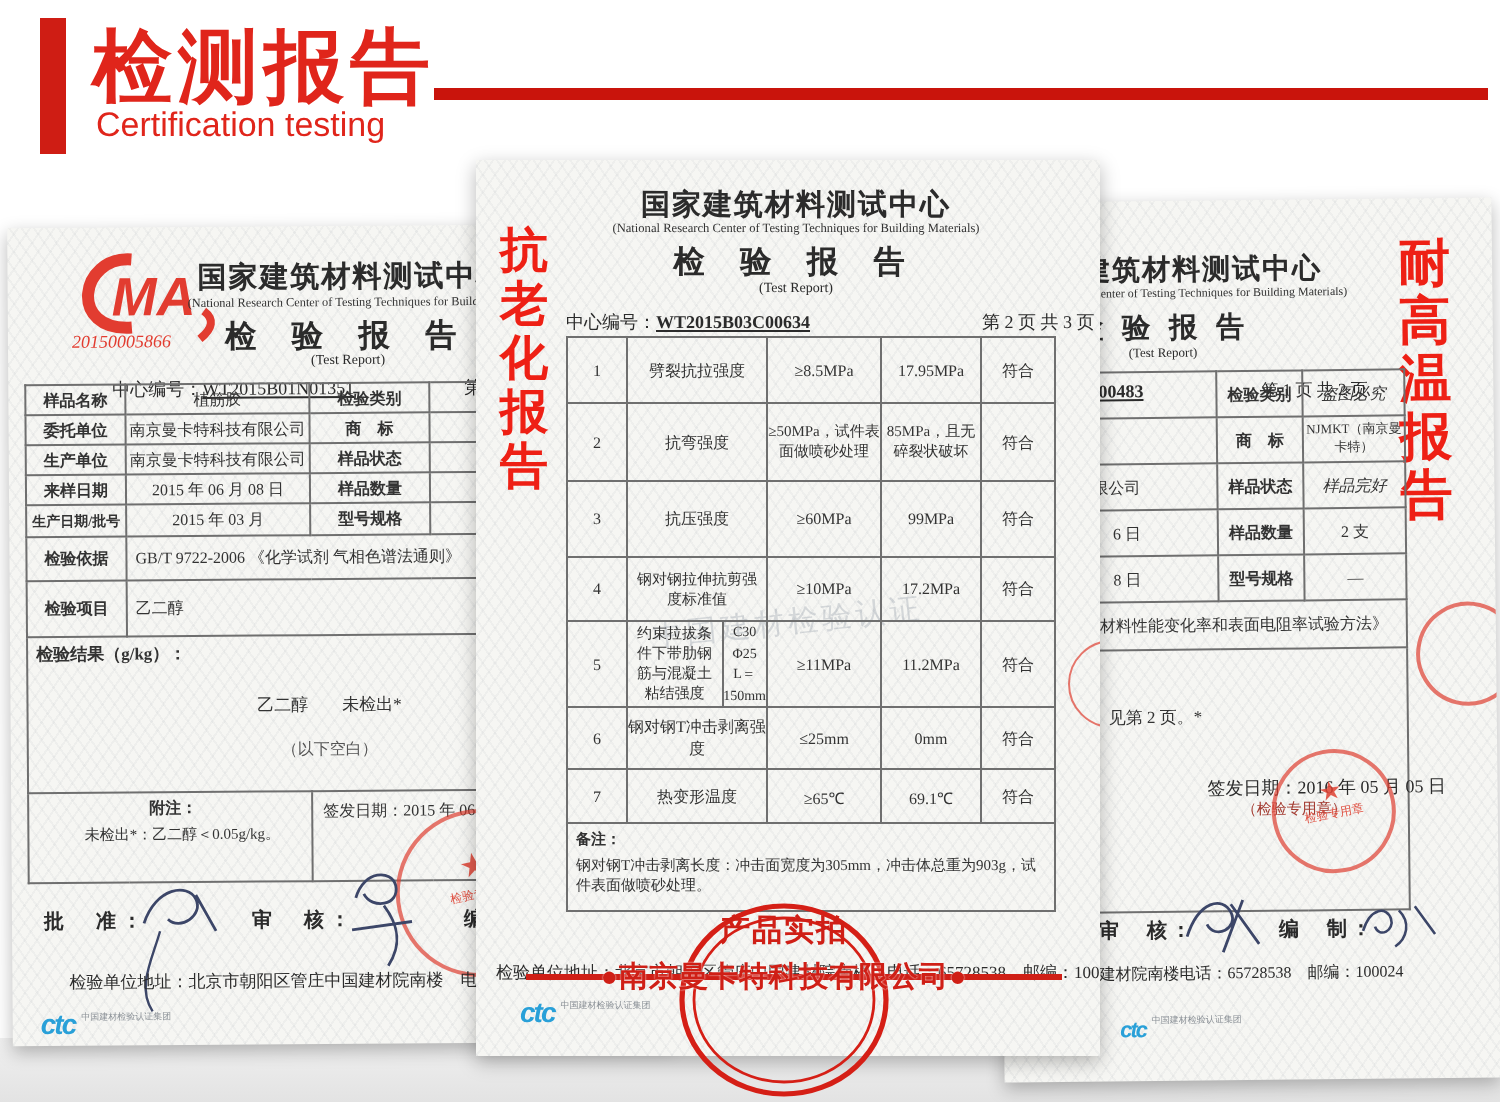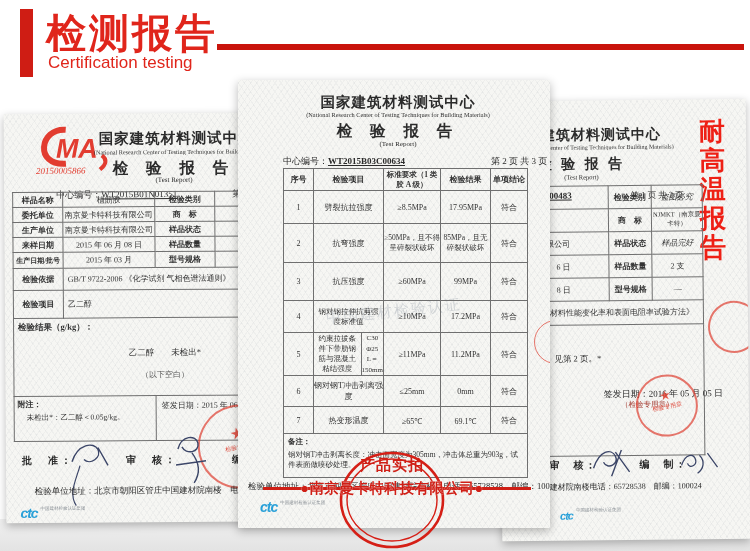--- a/index.html
+++ b/index.html
@@ -138,21 +138,21 @@
         <td colspan="3" class="left-al">乙二醇</td>
       </tr>
       <tr style="height:78px">
         <td colspan="4" style="vertical-align:top;text-align:left;">
           <div style="font-weight:bold;font-size:8.5px;padding:3px 0 0 4px;">检验结果（g/kg）：</div>
           <div style="text-align:center;font-size:8.5px;margin-top:14px;">乙二醇　　未检出*</div>
           <div style="text-align:center;font-size:8px;margin-top:10px;color:#555;">（以下空白）</div>
         </td>
       </tr>
       <tr style="height:45px">
-        <td colspan="2" style="vertical-align:top;text-align:left;">
+        <td colspan="2" style="vertical-align:top;text-align:center;">
           <div style="font-weight:bold;font-size:8px;padding:2px 0 0 3px;">附注：</div>
           <div style="font-size:7.5px;padding:3px 0 0 12px;">未检出*：乙二醇＜0.05g/kg。</div>
         </td>
         <td colspan="2" style="vertical-align:top;text-align:left;">
           <div style="font-size:8px;padding:4px 0 0 5px;">签发日期：2015 年 06 月</div>
         </td>
       </tr>
     </tbody>
       </table>
 
@@ -246,57 +246,51 @@
     <svg style="left:176px;top:348px;" width="44" height="30" viewBox="0 0 44 30">
       <path d="M4 18 C8 6 16 6 18 12 C20 18 12 22 10 16 M22 8 C28 14 26 22 20 26 M30 6 L40 20" fill="none" stroke="#3c4668" stroke-width="1.3"></path>
     </svg>
     <div class="t" style="left:8px;top:381px;font-size:8px;">区管庄中国建材院南楼电话：65728538　邮编：100024</div>
     <div class="t" style="left:58px;top:405px;">
       <span class="ctc" style="font-size:11px;">ctc</span><span class="ctc-cap">中国建材检验认证集团</span>
     </div>
   </div>
 
   <div class="doc" style="left:238px;top:80px;width:312px;height:448px;z-index:3;">
+    <div class="side-label" style="left:9px;top:33px;font-size:24px;">抗老化报告</div>
     <div class="t ctr org" style="left:80px;top:13px;width:160px;">国家建筑材料测试中心</div>
     <div class="t ctr org-en" style="left:50px;top:31px;width:220px;font-size:6.3px;">(National Research Center of Testing Techniques for Building Materials)</div>
     <div class="t ctr rep" style="left:80px;top:41px;width:160px;">检 验 报 告</div>
     <div class="t ctr rep-en" style="left:80px;top:60px;width:160px;">(Test Report)</div>
     <div class="t" style="left:45px;top:75px;font-size:9px;">
       <span>中心编号：</span><span style="text-decoration:underline;font-weight:bold;text-align:center;">WT2015B03C00634</span>
     </div>
     <div class="t" style="left:253px;top:75px;font-size:9px;">第 2 页 共 3 页</div>
     <div class="t faint" style="left:88px;top:222px;transform:rotate(-6deg);">中国建材检验认证</div>
 
     <table class="ct" style="left:45px;top:88px;width:244px;">
       <colgroup>
           <col style="width:30px">
           <col style="width:70px">
           <col style="width:57px">
           <col style="width:50px">
           <col style="width:37px">
         </colgroup>
       <tbody>
-          <tr style="height:22px">
-        <th>序号</th>
-        <th>检验项目</th>
-        <th style="white-space:normal;font-size:7.5px;">标准要求（1 类胶 A 级）</th>
-        <th>检验结果</th>
-        <th>单项结论</th>
-      </tr>
       <tr style="height:33px">
         <td>1</td>
         <td>劈裂抗拉强度</td>
         <td>≥8.5MPa</td>
         <td>17.95MPa</td>
         <td>符合</td>
       </tr>
       <tr style="height:39px">
         <td>2</td>
         <td>抗弯强度</td>
-        <td style="white-space:normal;font-size:7.5px;">≥50MPa，且不得呈碎裂状破坏</td>
+        <td style="white-space:normal;font-size:7.5px;">≥50MPa，试件表面做喷砂处理</td>
         <td style="white-space:normal;font-size:7.5px;">85MPa，且无碎裂状破坏</td>
         <td>符合</td>
       </tr>
       <tr style="height:38px">
         <td>3</td>
         <td>抗压强度</td>
         <td>≥60MPa</td>
         <td>99MPa</td>
         <td>符合</td>
       </tr>

